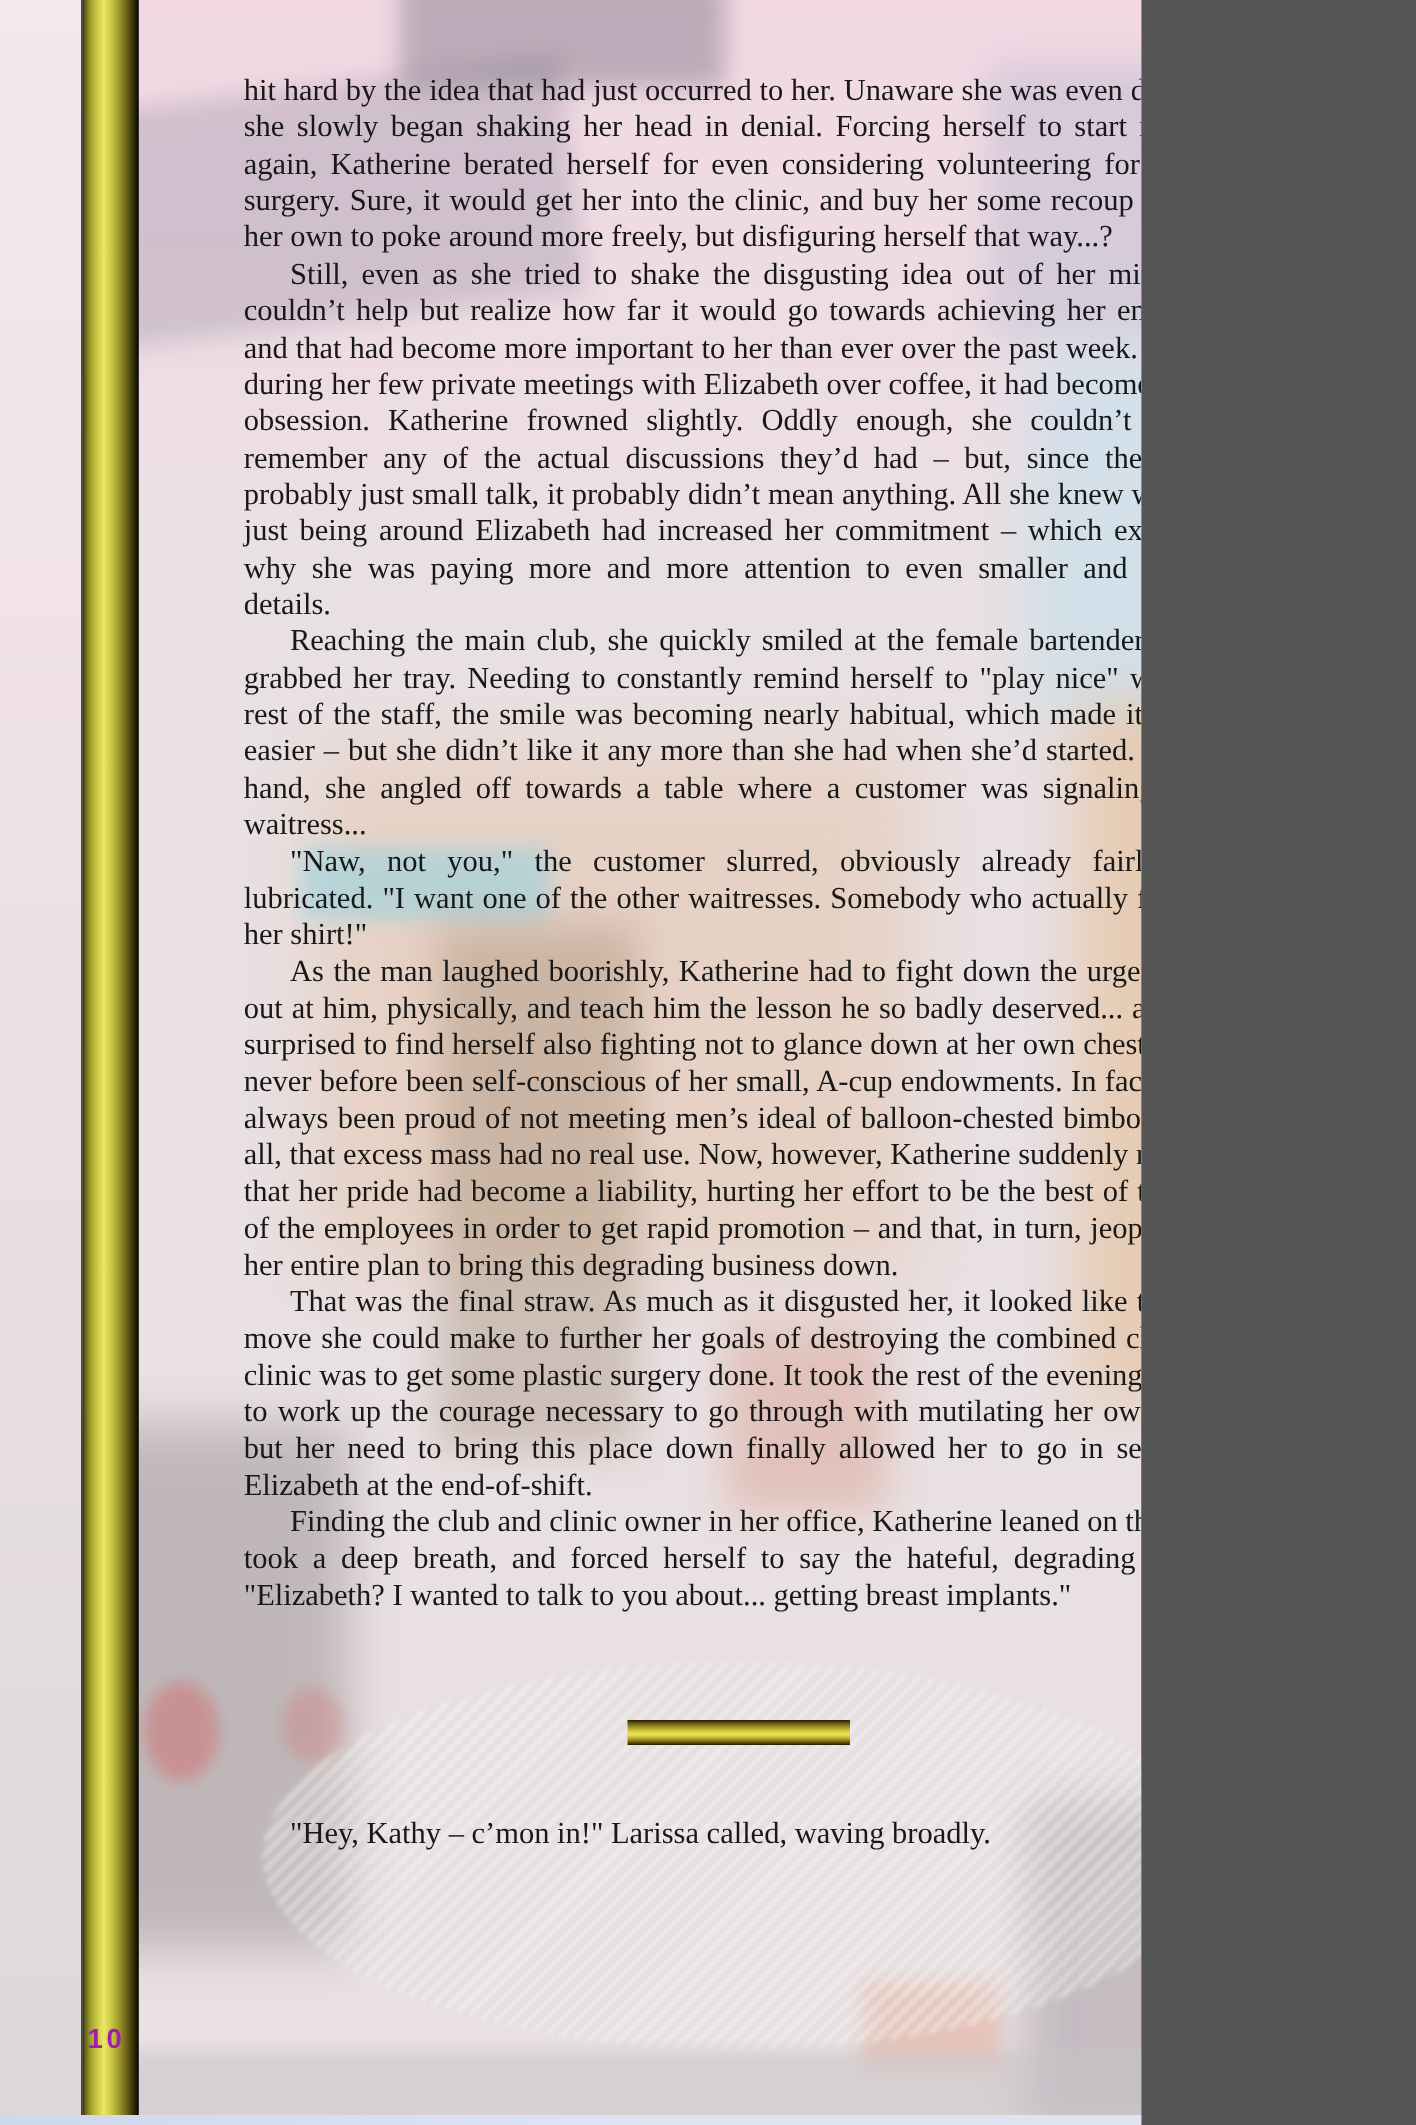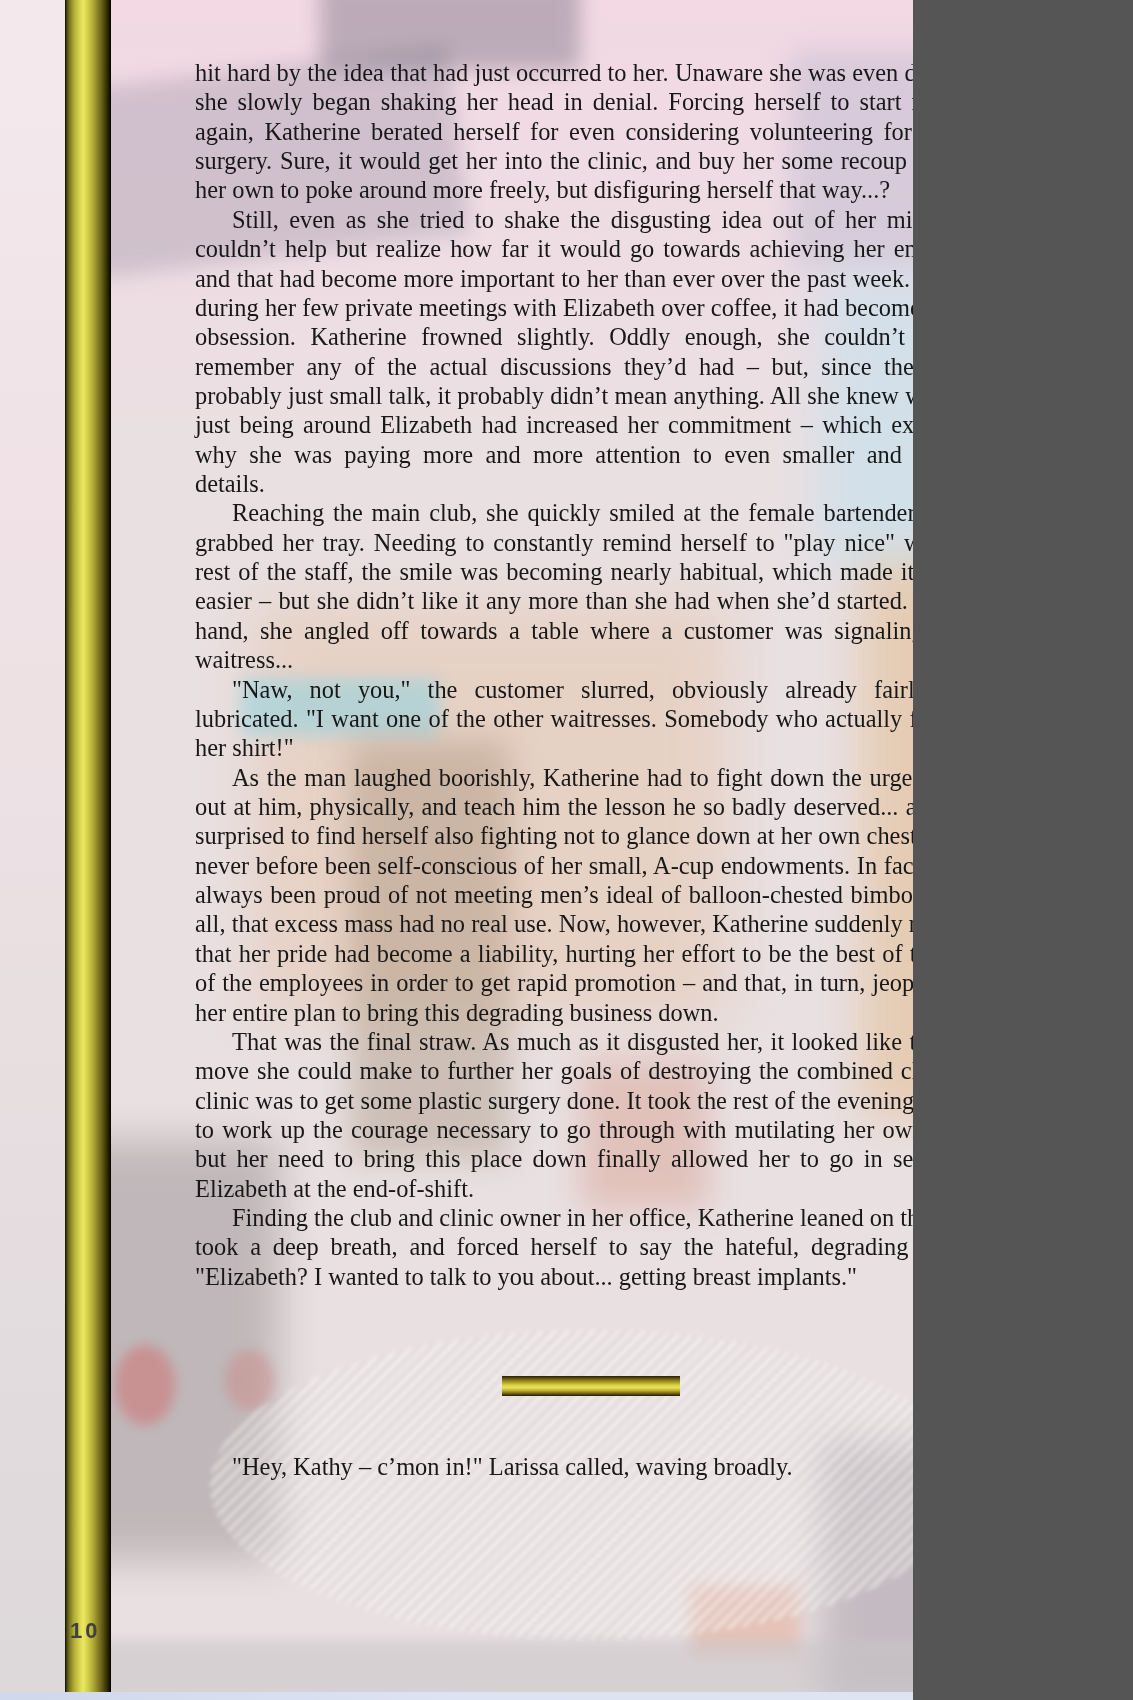--- a/index.html
+++ b/index.html
@@ -21,21 +21,21 @@
   .gold-bar-v{
     position:absolute;left:65px;top:0;width:45px;height:1693px;z-index:4;
     background:linear-gradient(90deg,
       #32300e 0%,#6e6c1e 6%,#a8a532 16%,#d8d44e 30%,#ece864 38%,
       #d5d04a 48%,#a9a332 62%,#746c1c 76%,#413a0a 88%,#151202 97%,#000 100%);
     border-left:1px solid #1a1a08;
   }
   .page-number{
     position:absolute;left:70px;top:1618px;z-index:5;
     font-family:"Liberation Sans","DejaVu Sans",sans-serif;
-    font-weight:700;font-size:22px;letter-spacing:3px;color:#404040;
+    font-weight:700;font-size:22px;letter-spacing:3px;color:#a21caf;
   }
   .bottom-strip{
     position:absolute;left:0;bottom:0;width:1133px;height:8px;z-index:6;
     background:linear-gradient(90deg,#cfd8ec 0%,#dde3f2 40%,#dfe4f0 100%);
   }
   
   .text-col{
     position:absolute;left:195px;top:58px;width:791px;z-index:2;
     font-size:24.4px;line-height:29.36px;color:#181818;
     text-align:justify;

